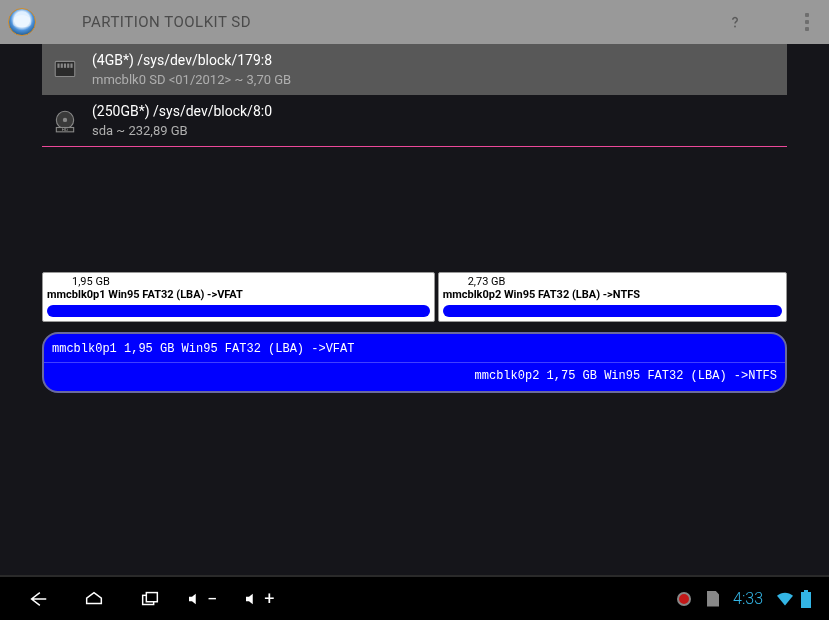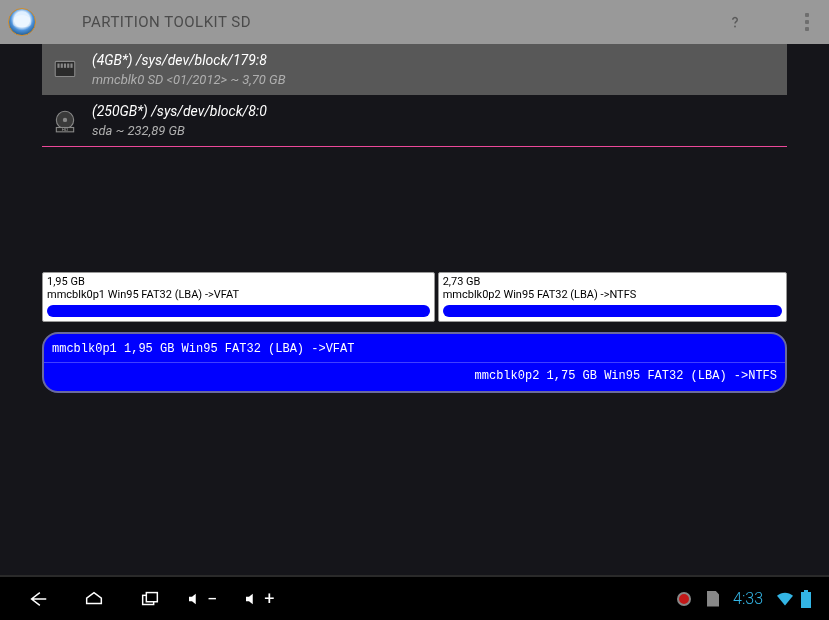--- a/index.html
+++ b/index.html
@@ -65,21 +65,20 @@
   cursor: pointer;
   margin-left: 4px;
 }
 .overflow-btn span {
   width: 4px; height: 4px;
   background: #6e6e6e;
   border-radius: 1px;
 }
 .device-list {
   padding: 0 42px;
-  font-style: italic;
 }
 .device-item {
   display: flex;
   align-items: center;
   padding: 8px 10px;
   border-bottom: 1px solid #ec4899;
   cursor: pointer;
   min-height: 50px;
 }
 .device-item.selected {
@@ -110,24 +109,26 @@
   background: #fff;
   border: 1px solid #999;
   border-radius: 2px;
   padding: 2px 4px 4px 4px;
   position: relative;
   cursor: pointer;
 }
 .part-box .size {
   font-size: 11px;
   color: #000;
+  margin-left: 25px;
 }
 .part-box .desc {
   font-size: 11px;
   color: #000;
+  font-weight: bold;
 }
 .part-box .fill-bar {
   height: 12px;
   background: #0000ff;
   border-radius: 6px;
   margin-top: 4px;
 }
 .partition-list {
   margin: 10px 42px 16px 42px;
   background: #0000ff;

